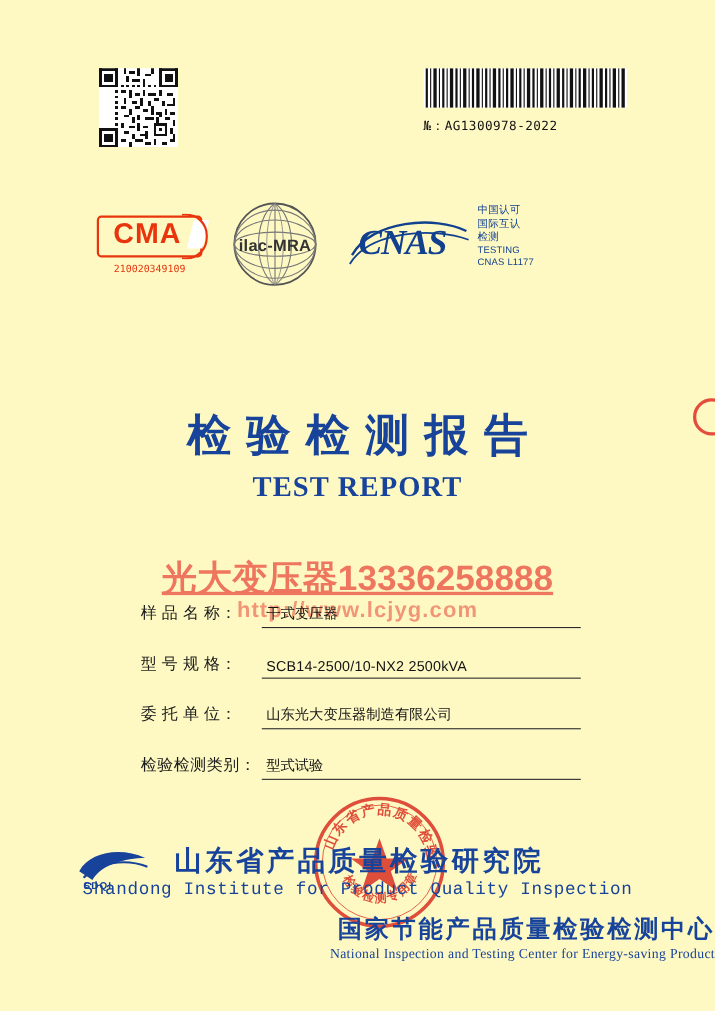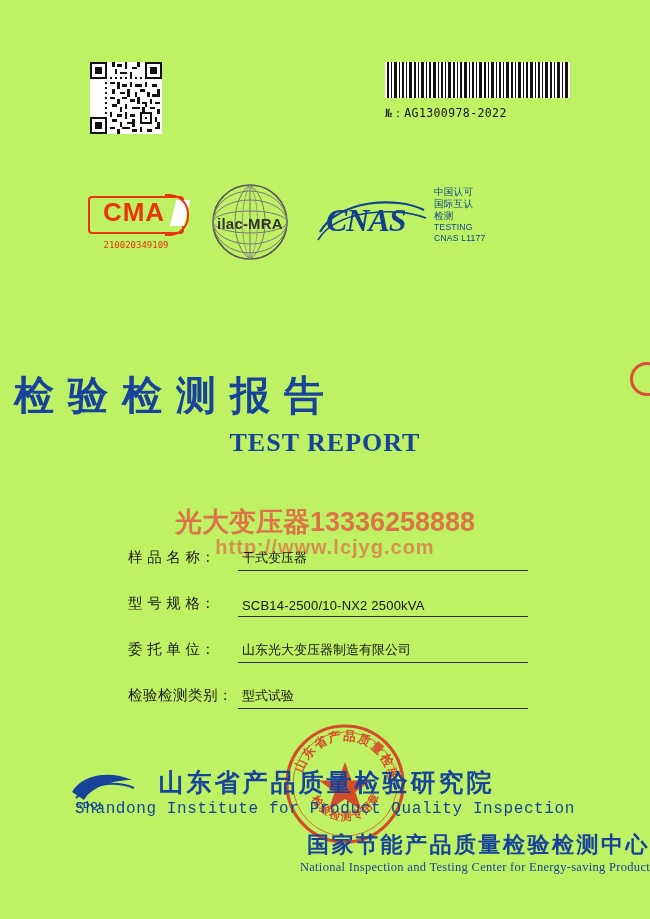--- a/index.html
+++ b/index.html
@@ -11,21 +11,21 @@
     width: 650px;
     height: 919px;
     position: relative;
     font-family: "Liberation Serif", serif;
     overflow: hidden;
   }
 
   .page {
     position: absolute;
     inset: 0;
-    background: #bef264;
+    background: #fef9c3;
   }
 
   
   .qr {
     position: absolute;
     left: 90px;
     top: 62px;
     width: 72px;
     height: 72px;
   }
@@ -181,21 +181,21 @@
   }
   .cnas-side .cn { font-size: 9.5px; letter-spacing: 0.3px; }
   .cnas-side .en { font-size: 8.6px; letter-spacing: 0.2px; }
 
   
   .title-cn {
     position: absolute;
     left: 0;
     top: 368px;
     width: 650px;
-    text-align: left;
+    text-align: center;
     font-family: "Liberation Serif", serif;
     font-weight: 700;
     font-size: 40px;
     letter-spacing: 14px;
     color: #17439b;
     text-indent: 14px;
   }
   .title-en {
     position: absolute;
     left: 0;
@@ -214,25 +214,26 @@
     position: absolute;
     left: 0;
     top: 504px;
     width: 650px;
     text-align: center;
     pointer-events: none;
   }
   .wm-line1 {
     font-family: "Liberation Sans", sans-serif;
     font-weight: 700;
-    font-size: 27px;
+    font-size: 32px;
     color: #e8453a;
     opacity: 0.72;
     letter-spacing: 0px;
     white-space: nowrap;
+    text-decoration: underline;
   }
   .wm-line2 {
     margin-top: -4px;
     font-family: "Liberation Sans", sans-serif;
     font-weight: 700;
     font-size: 20px;
     color: #e8453a;
     opacity: 0.55;
     letter-spacing: 1px;
     white-space: nowrap;

